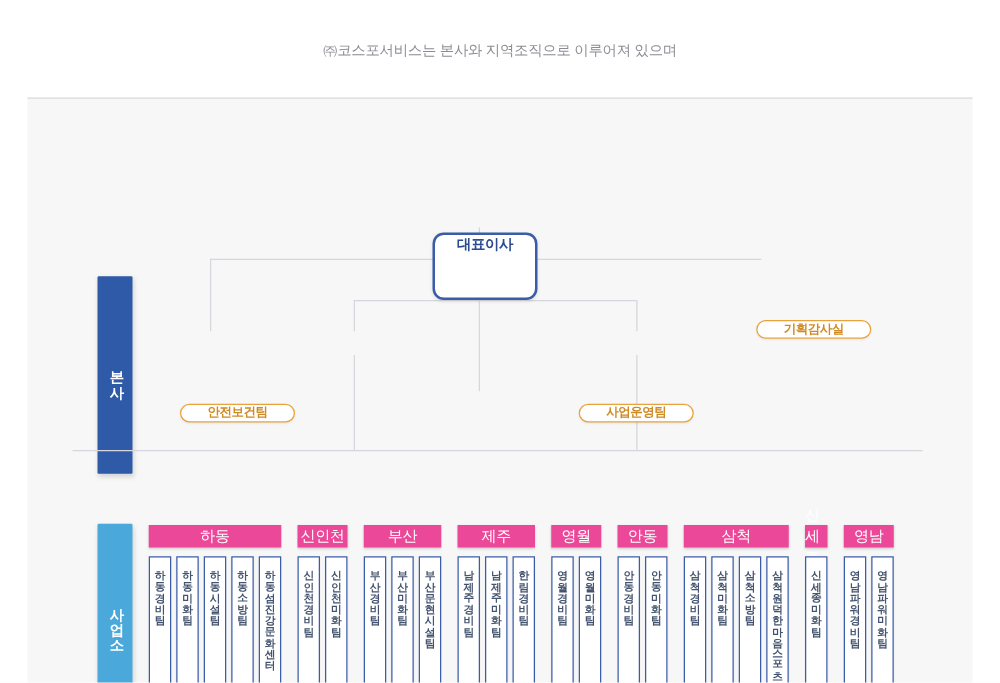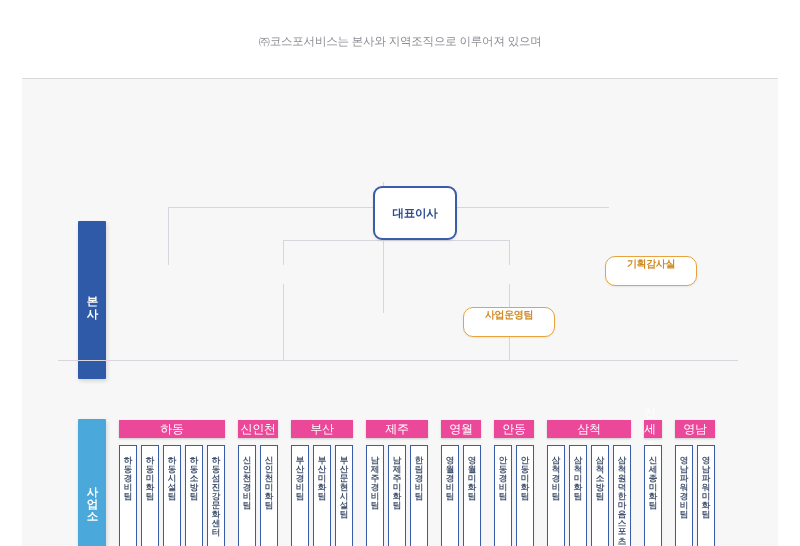--- a/index.html
+++ b/index.html
@@ -42,39 +42,39 @@
   #bar-head { left: 56px; top: 142px; width: 28px; height: 158px; background: #2f5aa8; }
   #bar-site { left: 56px; top: 340px; width: 28px; height: 155px; background: #4aa8db; }
 
   
   .ln { position: absolute; background: #d6d6dc; }
   .lnv { width: 1px; }
   .lnh { height: 1px; }
 
   
   #ceo {
-    position: absolute; left: 351px; top: 107px; width: 84px; height: 54px;
+    position: absolute; left: 324px; top: 107px; width: 84px; height: 54px;
     background: #ffffff; border: 2px solid #3b5ca8; border-radius: 9px;
-    display: flex; align-items: center; justify-content: center;
+    display: flex; align-items: flex-start; justify-content: center;
     color: #2b4a90; font-size: 11.5px; font-weight: bold; letter-spacing: -0.3px;
     box-shadow: 0 1px 3px rgba(0,0,0,.08);
   }
 
   
   .pill {
-    position: absolute; height: 30px;
+    position: absolute; height: 15px;
     background: #ffffff; border: 1.3px solid #e8a33d; border-radius: 10px;
-    display: flex; align-items: flex-start; justify-content: center;
+    display: flex; align-items: flex-end; justify-content: center;
     color: #d08a24; font-size: 10px; font-weight: bold; letter-spacing: -0.4px;
     box-shadow: 0 1px 2px rgba(0,0,0,.07);
   }
   #pill-audit  { left: 583px; top: 177px; width: 92px; }
   #pill-safety { left: 122px; top: 244px; width: 92px; }
   #pill-mgmt   { left: 237px; top: 244px; width: 92px; }
-  #pill-ops    { left: 441px; top: 228px; width: 92px; }
+  #pill-ops    { left: 441px; top: 244px; width: 92px; }
 
   
   #sites { position: absolute; left: 97px; top: 341px; }
   .group { position: absolute; top: 0; }
   .ghead {
     position: absolute; left: 0; top: 0; height: 18px; width: 100%;
     background: #ec4899; color: #ffffff;
     display: flex; align-items: center; justify-content: center;
     font-size: 12px; font-weight: normal; letter-spacing: -0.3px;
     box-shadow: 0 1px 2px rgba(0,0,0,.18);
@@ -125,20 +125,23 @@
 
     <div class="ln lnh" style="left:36px; top:281px; width:680px;"></div>
 
     <div id="ceo">
       <span>대표이사</span>
     </div>
 
     <div class="pill" id="pill-audit">
       <span>기획감사실</span>
     </div>
+    <div class="pill" id="pill-safety">
+      <span>안전보건팀</span>
+    </div>
     <div class="pill" id="pill-ops">
       <span>사업운영팀</span>
     </div>
 
     <div id="sites">
         <div class="group" style="left: 0px; width: 106px;">
           <div class="ghead">하동</div>
           <div class="gteams">
             <div class="tbox">
               <span class="vtxt">하동경비팀</span>

